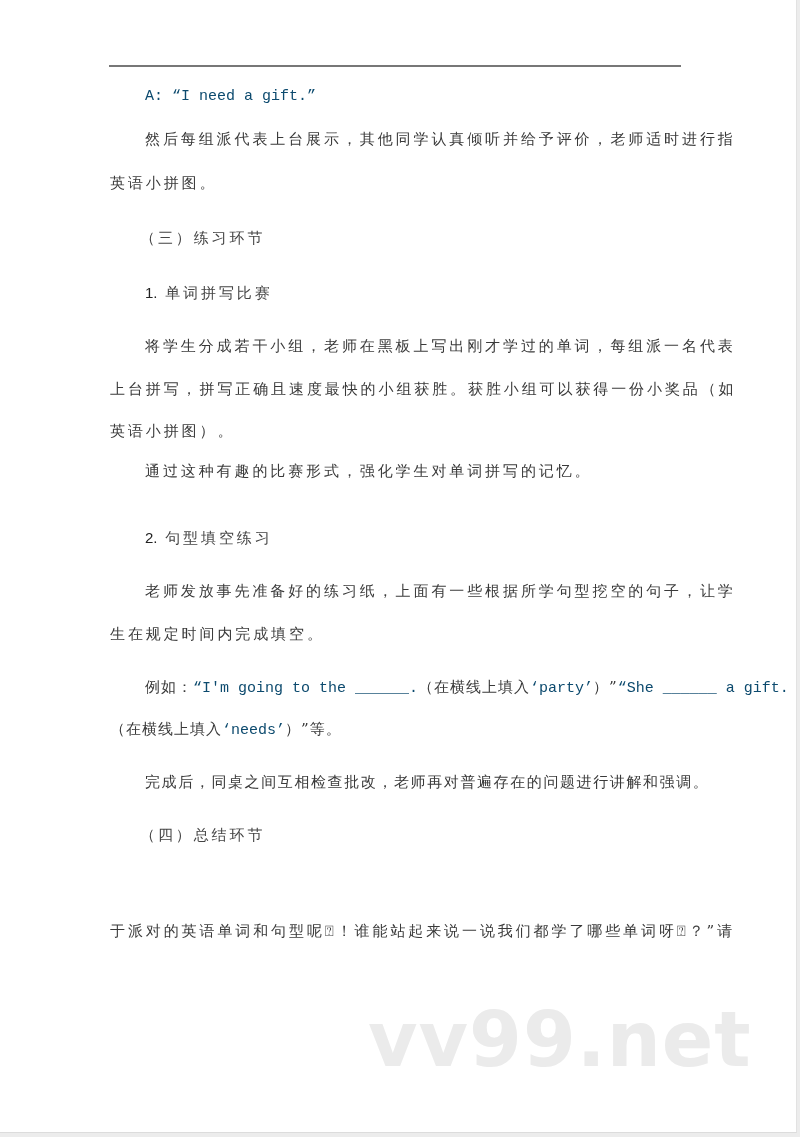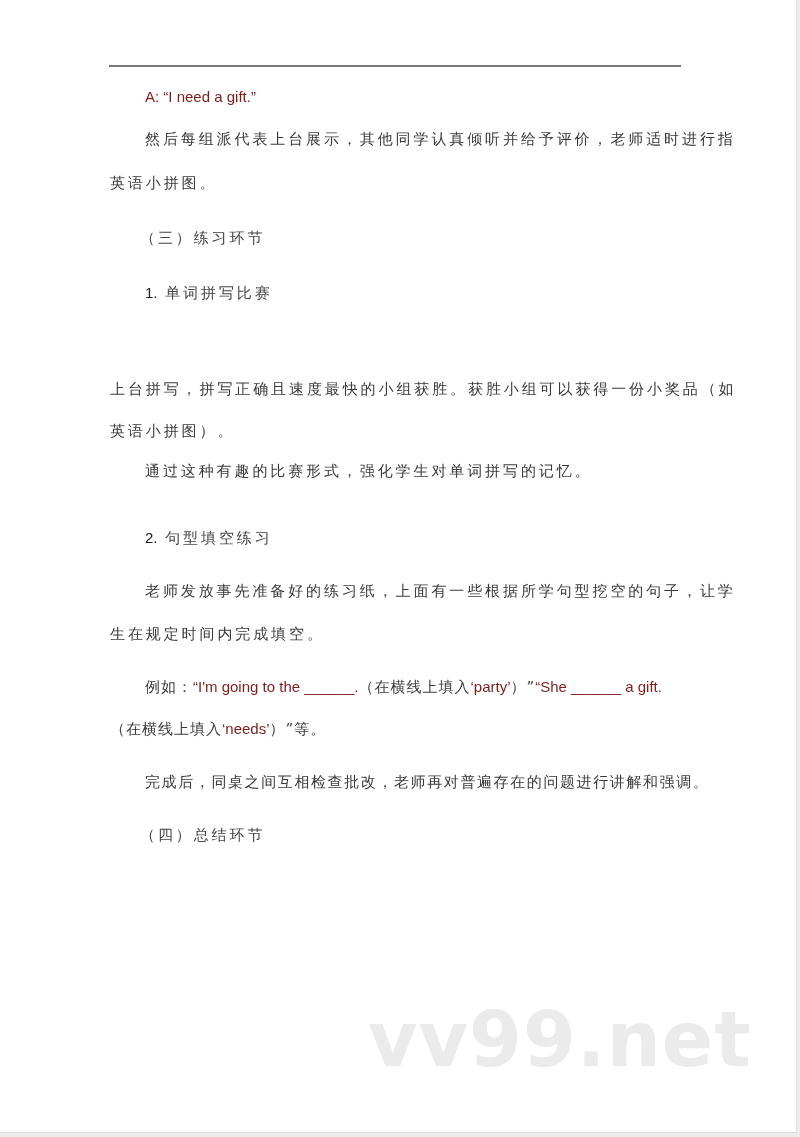--- a/index.html
+++ b/index.html
@@ -33,23 +33,23 @@
       border-top: 2px solid #777777;
     }
     .line {
       position: absolute;
       white-space: nowrap;
       font-size: 15px;
       color: #3a3a3a;
       letter-spacing: 2.9px;
     }
     .latin {
-      font-family: Liberation Sans, sans-serif;
+      font-family: Liberation Mono, monospace;
       letter-spacing: 0;
-      color: #7f1d1d;
+      color: #0c4a6e;
       font-size: 15px;
     }
     .heading { color: #444444; }
     .num { font-family: "Liberation Sans", sans-serif; letter-spacing: 0; color:#222; font-weight: normal; }
     .watermark {
       position: absolute;
       left: 368px;
       top: 995px;
       font-family: "DejaVu Sans", "Liberation Sans", sans-serif;
       font-weight: bold;
@@ -71,20 +71,21 @@
   <div class="line" style="left:145px; top:130px;">然后每组派代表上台展示，其他同学认真倾听并给予评价，老师适时进行指</div>
   <div class="line" style="left:110px; top:174px;">英语小拼图。</div>
 
   <div class="line heading" style="left:140px; top:229px;">（三）练习环节</div>
 
   <div class="line heading" style="left:145px; top:284px;">
     <span class="num">1.</span>
     <span>单词拼写比赛</span>
   </div>
 
+  <div class="line" style="left:145px; top:337px;">将学生分成若干小组，老师在黑板上写出刚才学过的单词，每组派一名代表</div>
   <div class="line" style="left:110px; top:380px;">上台拼写，拼写正确且速度最快的小组获胜。获胜小组可以获得一份小奖品（如</div>
   <div class="line" style="left:110px; top:422px;">英语小拼图）。</div>
 
   <div class="line" style="left:145px; top:462px;">通过这种有趣的比赛形式，强化学生对单词拼写的记忆。</div>
 
   <div class="line heading" style="left:145px; top:529px;">
     <span class="num">2.</span>
     <span>句型填空练习</span>
   </div>
 
@@ -95,15 +96,16 @@
     <span>（在横线上填入</span><span class="latin">‘needs’</span><span>）”等。</span>
   </div>
   <div class="line" style="left:145px; top:678px; letter-spacing:1px;">
     <span>例如：</span><span class="latin">“I'm going to the ______.</span><span>（在横线上填入</span><span class="latin">‘party’</span><span>）”</span><span class="latin">“She ______ a gift.</span>
   </div>
 
   <div class="line" style="left:145px; top:773px; letter-spacing:1.6px;">完成后，同桌之间互相检查批改，老师再对普遍存在的问题进行讲解和强调。</div>
 
   <div class="line heading" style="left:140px; top:826px;">（四）总结环节</div>
 
+  <div class="line" style="left:110px; top:922px;">于派对的英语单词和句型呢⍰！谁能站起来说一说我们都学了哪些单词呀⍰？”请</div>
 
   <div class="watermark">vv99.net</div>
 </div>
 
 </body></html>

